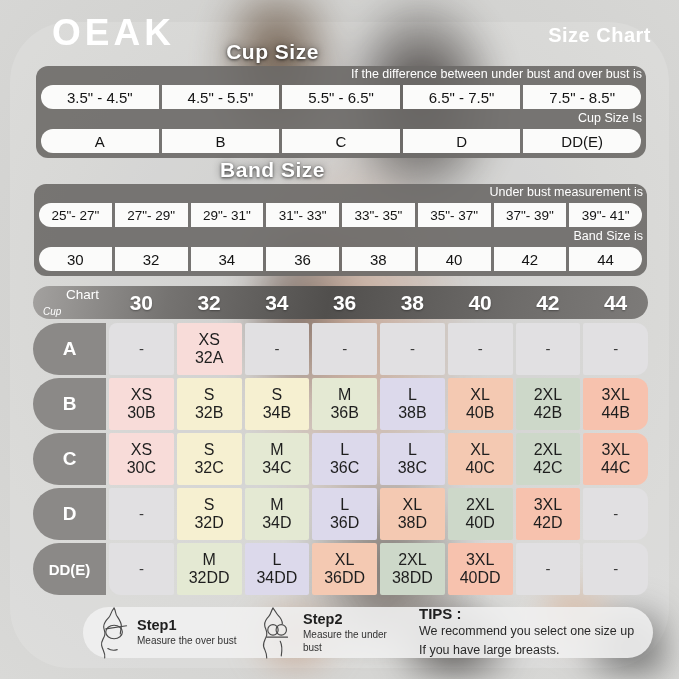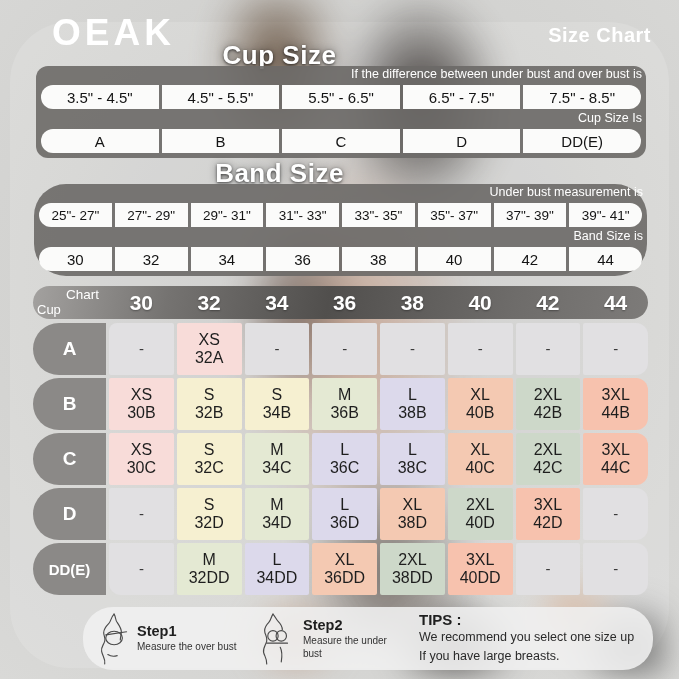--- a/index.html
+++ b/index.html
@@ -28,64 +28,64 @@
       radial-gradient(60px 55px at 80% 35%, rgba(215,180,155,.85), transparent 75%),
       radial-gradient(80px 70px at 92% 70%, rgba(60,60,60,.7), transparent 75%); }
 
   
   .logo { position:absolute; left:52px; top:12px; font-size:37px; font-weight:600;
     letter-spacing:4px; color:#ffffff; }
   .page-title { position:absolute; right:28px; top:24px; font-size:20px; font-weight:700;
     color:#ffffff; letter-spacing:.5px; }
 
   
-  .sec-title { position:absolute; left:7px; width:545px; text-align:center; color:#fff;
-    font-weight:bold; font-size:26px; letter-spacing:.5px;
+  .sec-title { position:absolute; left:0; width:545px; text-align:center; color:#fff;
+    font-weight:bold; font-size:21px; letter-spacing:.5px;
     text-shadow:0 1px 3px rgba(0,0,0,.65), 0 0 9px rgba(0,0,0,.4); }
   #cup-title  { top:40px; }
   #band-title { top:158px; }
 
   
   .sec { position:absolute; border-radius:12px; background:rgba(108,105,103,0.9);
     padding:1px 4px 3px 4px; }
   #cup-sec  { left:36px; top:66px;  width:610px; }
-  #band-sec { left:34px; top:184px; width:613px;border-radius:32px; }
+  #band-sec { left:34px; top:184px; width:613px; }
   .banner { color:#fff; font-size:12.5px; font-weight:500; text-align:right;
     height:17px; line-height:15px; }
   .pill-row { display:flex; gap:3px; margin:1px 1px 2px 1px; }
   .pill { flex:1; height:24px; background:#fbfbfa; display:flex; align-items:center;
     justify-content:center; font-size:15px; color:#141414; }
   .pill-row .pill:first-child { border-radius:12px 0 0 12px; }
   .pill-row .pill:last-child  { border-radius:0 12px 12px 0; }
   .pill-row.small .pill { font-size:13.5px; }
 
   
   #matrix { position:absolute; left:33px; top:286px; width:615px; }
   .mx-header { height:33px; border-radius:17px; display:grid;
     grid-template-columns:73px repeat(8,1fr); gap:3px; align-items:center;
     background:linear-gradient(100deg,#a3a19f 0%,#757371 22%,#514f4d 48%,#6e6c6a 78%,#7d7b79 100%); }
   .mx-corner { position:relative; height:33px; }
   .mx-corner .top    { position:absolute; top:1px;  left:33px; color:#fff; font-size:13.5px; }
-  .mx-corner .bottom { position:absolute; bottom:2px; left:4px; color:#fff; font-size:13px; }
+  .mx-corner .bottom { position:absolute; bottom:2px; left:10px; color:#fff; font-size:10px;font-style:italic; }
   .mx-col { text-align:center; color:#fff; font-weight:bold; font-size:21px;
     text-shadow:0 1px 2px rgba(0,0,0,.35); }
   .mx-grid { margin-top:4px; display:grid; grid-template-columns:73px repeat(8,1fr);
     gap:3px; grid-auto-rows:52px; }
   .mx-rowhead { background:#8b8987; border-radius:26px 0 0 26px; color:#fff;
     font-weight:bold; font-size:19px; display:flex; align-items:center; justify-content:center; }
   .mx-rowhead.small { font-size:15px; }
   .mx-cell { display:flex; flex-direction:column; justify-content:center; align-items:center;
     font-size:16px; font-weight:500; color:#1e1e1e; line-height:1.12; border-radius:2px; }
   .mx-cell.empty { font-size:15px; color:#3a3a3a; }
   .mx-cell.col7 { border-top-right-radius:12px; border-bottom-right-radius:12px; }
   .mx-cell.rowlast.col0 { border-bottom-left-radius:12px; }
   .mx-cell.rowfirst.col0 { border-top-left-radius:8px; }
 
   
-  #footer { position:absolute; left:83px; top:607px; width:570px; height:63px;
+  #footer { position:absolute; left:83px; top:607px; width:570px; height:51px;
     border-radius:30px; background:rgba(240,240,240,0.88);
     display:flex; align-items:center; padding:0 10px 0 8px; color:#1f1f1f; }
   .fig-icon { width:42px; height:54px; flex:0 0 42px; }
   .fig-icon svg { width:100%; height:100%; stroke:#4a4a4a; fill:none; stroke-width:1.1;
     stroke-linecap:round; }
   .step-block { width:100px; margin-left:4px; }
   .step-block.second { width:104px; margin-left:8px; }
   .step-title { font-size:14.5px; font-weight:bold; }
   .step-text { font-size:10px; color:#333; line-height:1.25; margin-top:2px; }
   .icon2 { margin-left:16px; }

